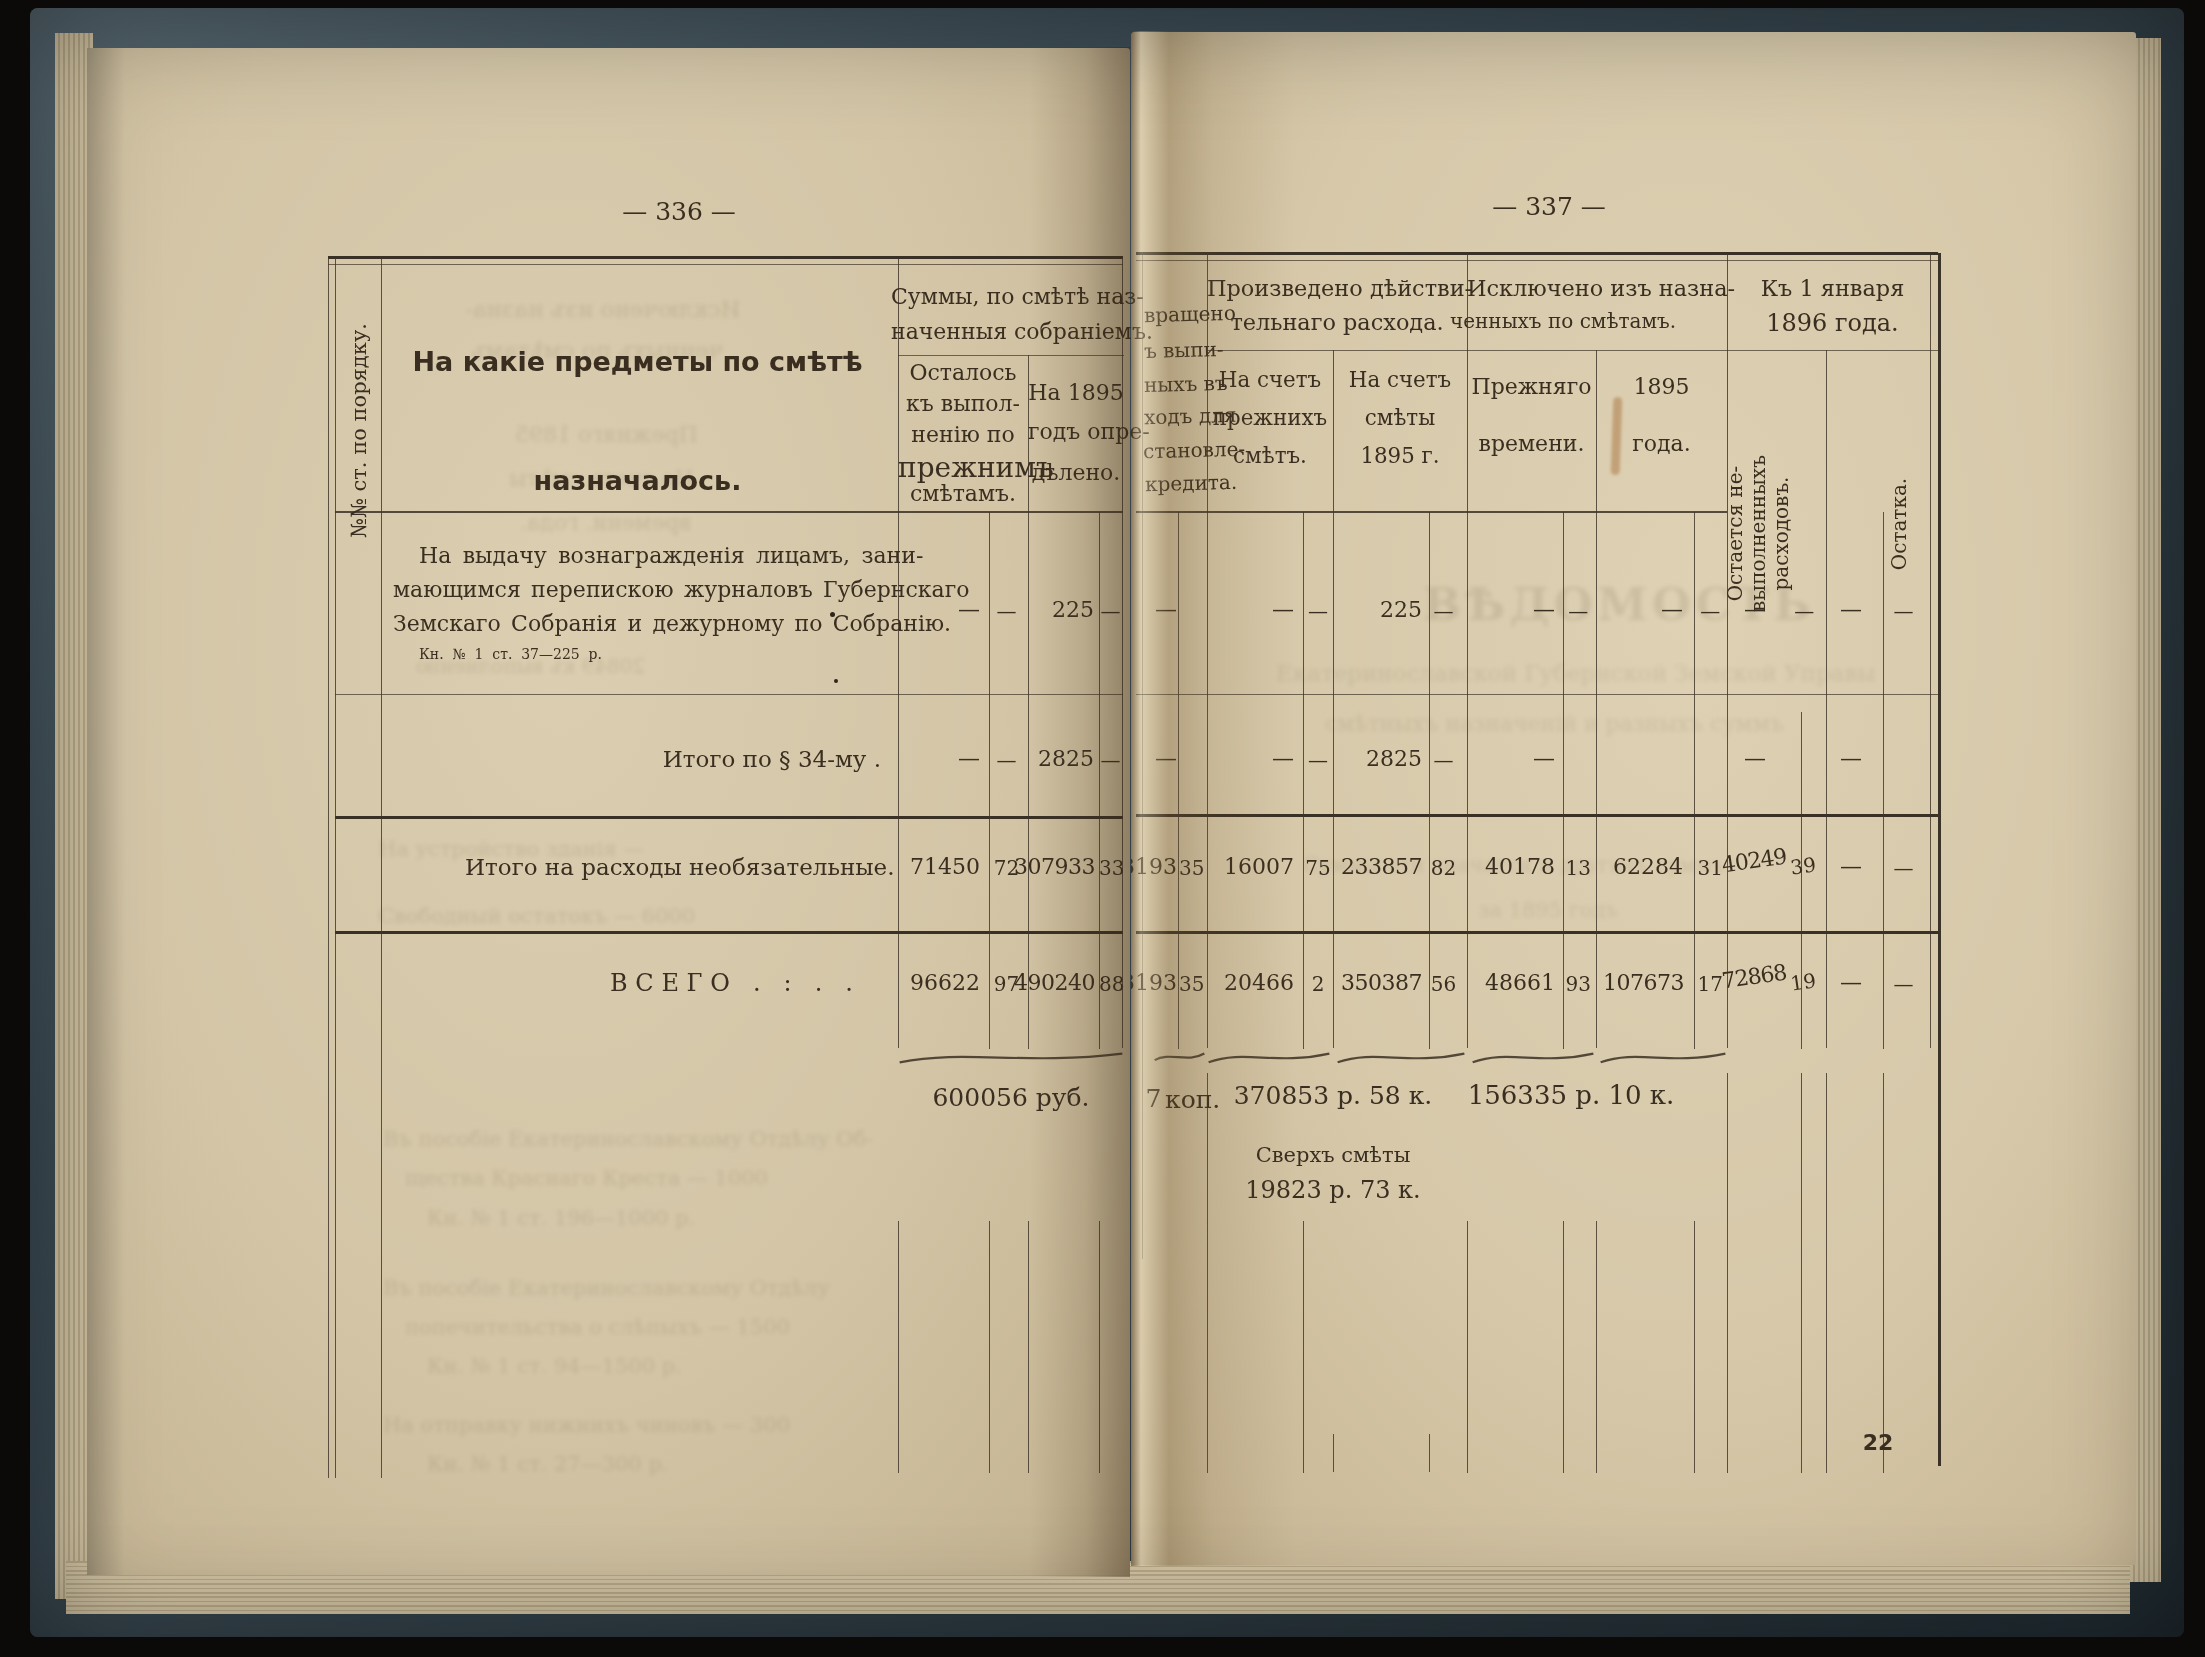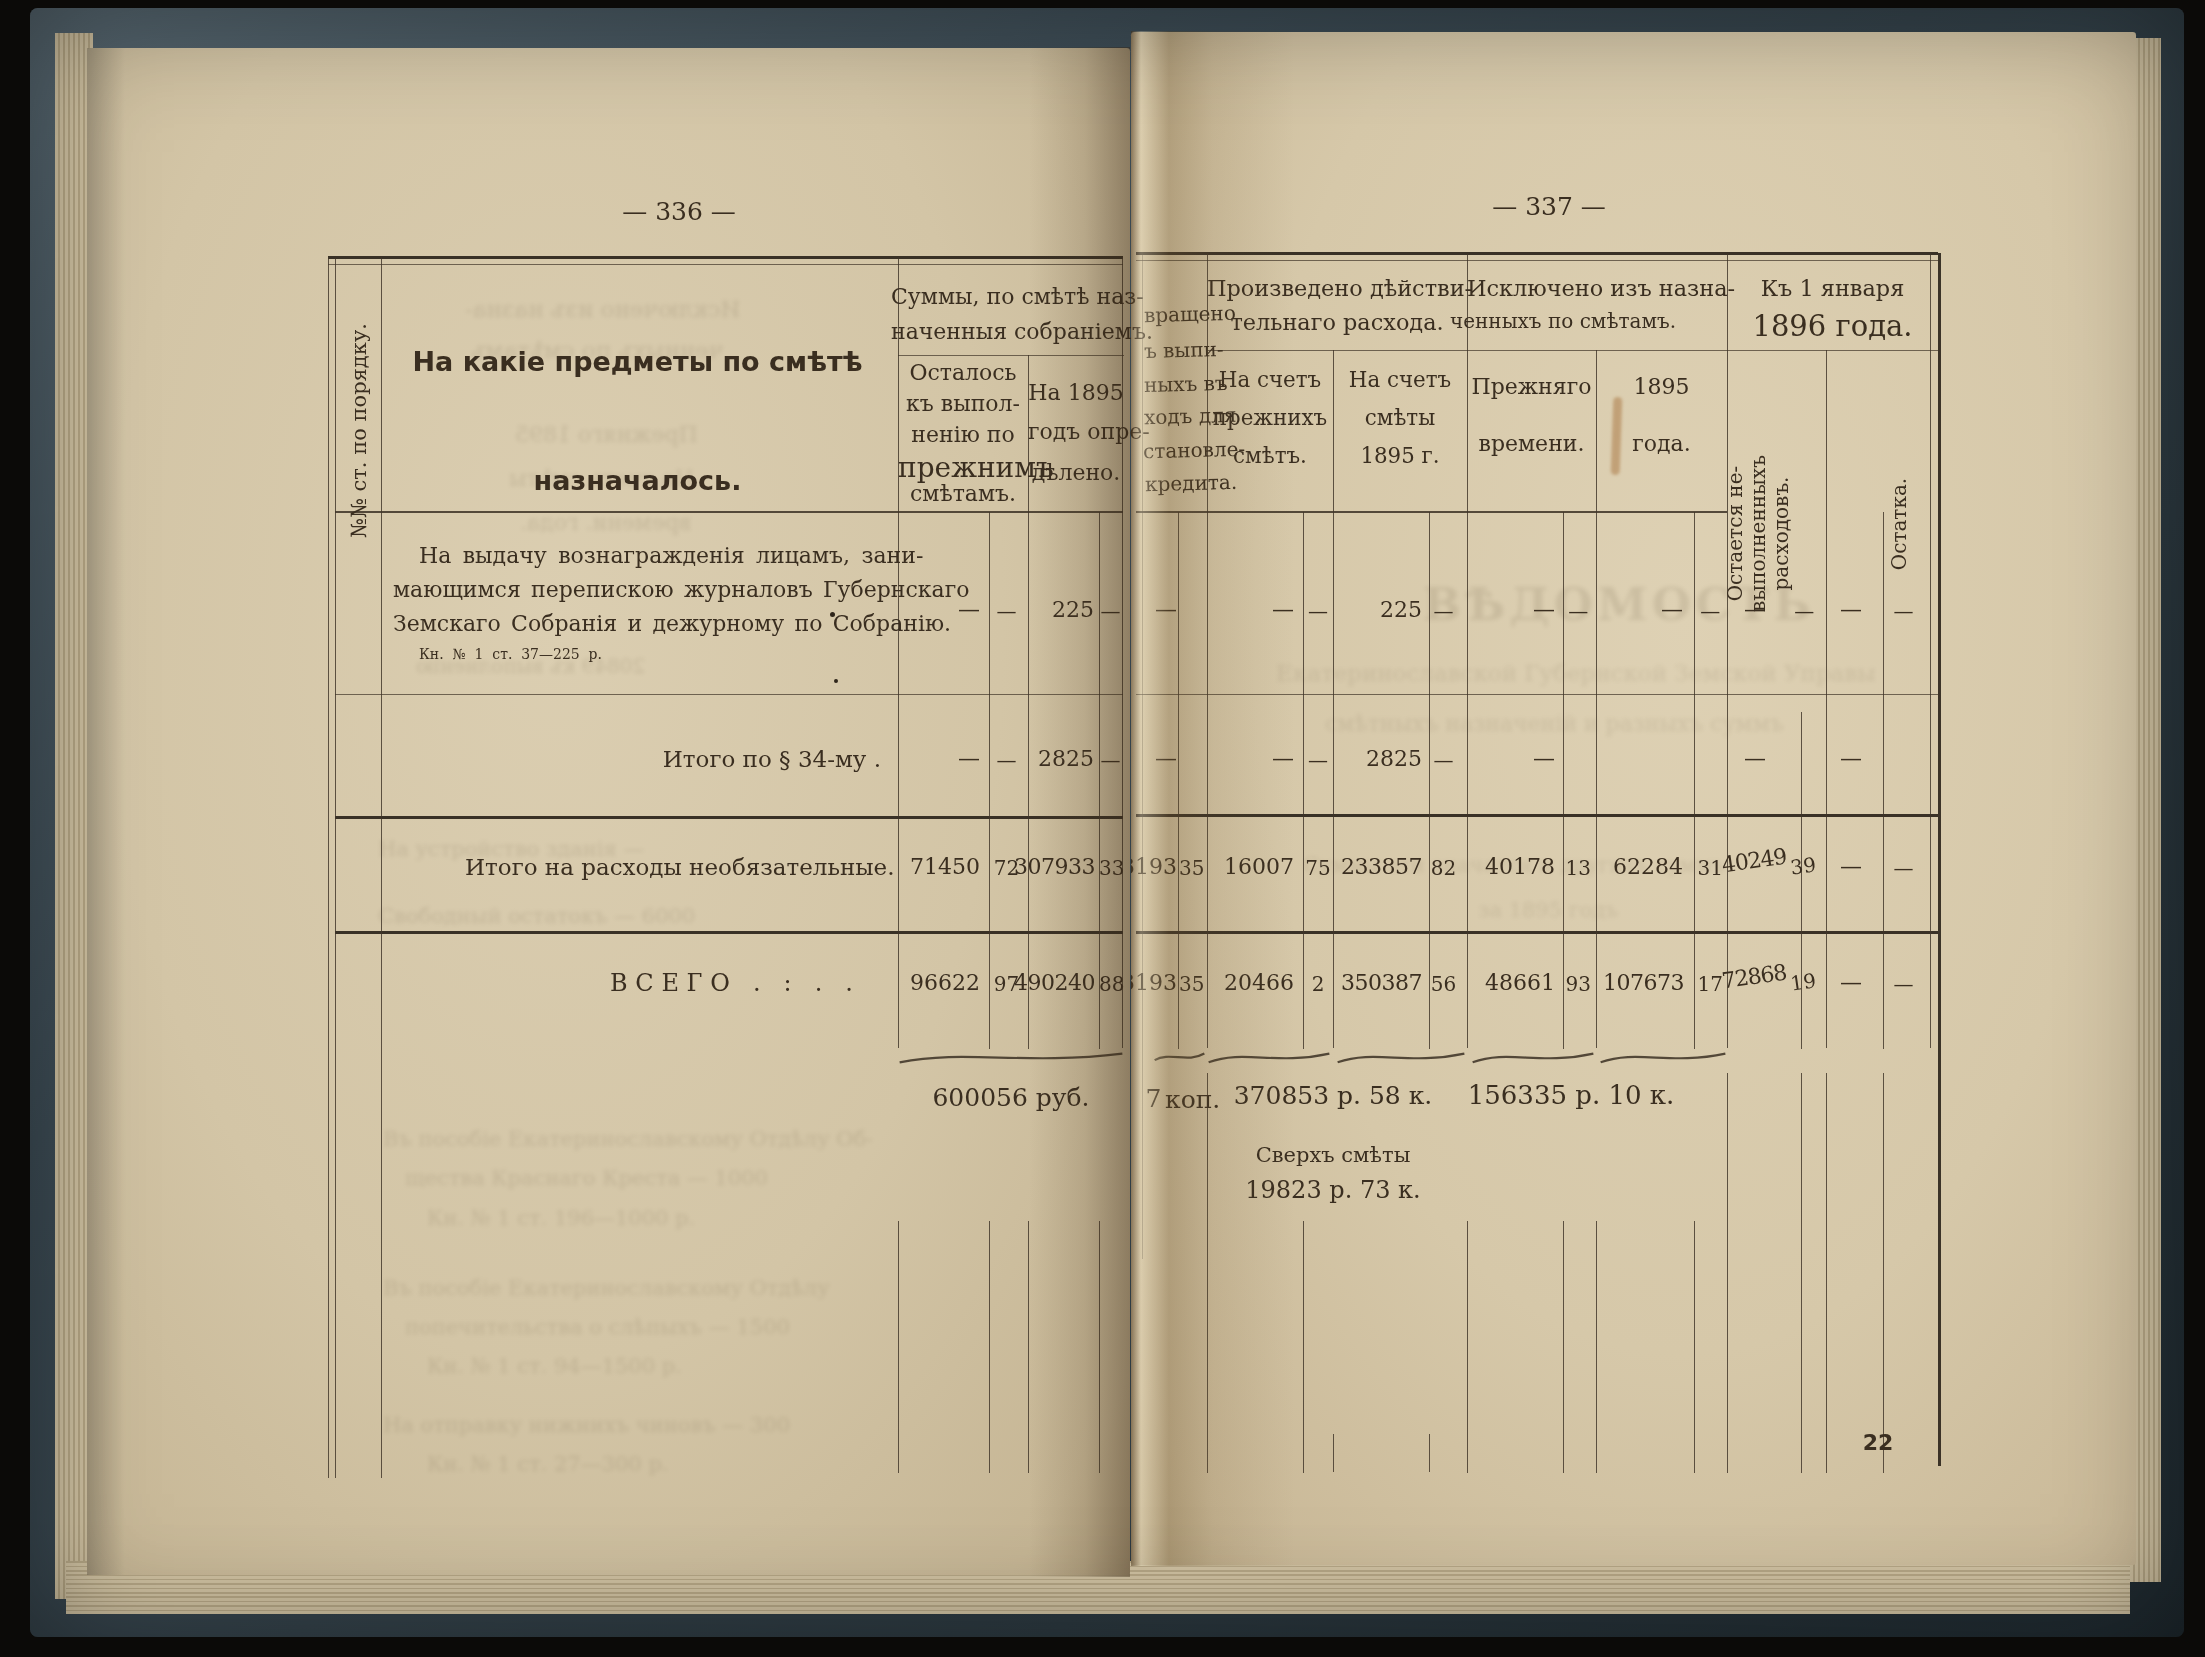--- a/index.html
+++ b/index.html
@@ -223,21 +223,21 @@
 <div class="abs rt num clipL" style="left:1146px;top:1084px;width:15.3px;font-size:25px">7</div>
 <div class="abs nw" style="left:1165px;top:1085px;font-size:25px">коп.</div>
 
 <div class="abs ctr" style="left:1445px;top:192px;width:208px;font-size:25px">— 337 —</div>
 
 <div class="abs ctr nw" style="left:1207px;top:275px;width:260px;font-size:22.4px">Произведено дѣйстви-</div>
 <div class="abs ctr nw" style="left:1207px;top:309px;width:260px;font-size:22.4px">тельнаго расхода.</div>
 <div class="abs ctr nw" style="left:1467px;top:275px;width:260px;font-size:22.4px">Исключено изъ назна-</div>
 <div class="abs ctr nw" style="left:1433px;top:309px;width:260px;font-size:20px">ченныхъ по смѣтамъ.</div>
 <div class="abs ctr nw" style="left:1727px;top:275px;width:211px;font-size:22.4px">Къ 1 января</div>
-<div class="abs ctr nw" style="left:1727px;top:309px;width:211px;font-size:29px">1896 года.</div>
+<div class="abs ctr nw" style="left:1727px;top:309px;width:211px;font-size:24px">1896 года.</div>
 
 <div class="abs ctr nw" style="left:1207px;top:367px;width:126px;font-size:21.4px">На счетъ</div>
 <div class="abs ctr nw" style="left:1207px;top:405px;width:126px;font-size:21.4px">прежнихъ</div>
 <div class="abs ctr nw" style="left:1207px;top:443px;width:126px;font-size:21.4px">смѣтъ.</div>
 <div class="abs ctr nw" style="left:1333px;top:367px;width:134px;font-size:21.4px">На счетъ</div>
 <div class="abs ctr nw" style="left:1333px;top:405px;width:134px;font-size:21.4px">смѣты</div>
 <div class="abs ctr nw" style="left:1333px;top:443px;width:134px;font-size:21.4px">1895 г.</div>
 <div class="abs ctr nw" style="left:1467px;top:374px;width:129px;font-size:22px">Прежняго</div>
 <div class="abs ctr nw" style="left:1467px;top:431px;width:129px;font-size:22px">времени.</div>
 <div class="abs ctr nw" style="left:1596px;top:374px;width:131px;font-size:22px">1895</div>

